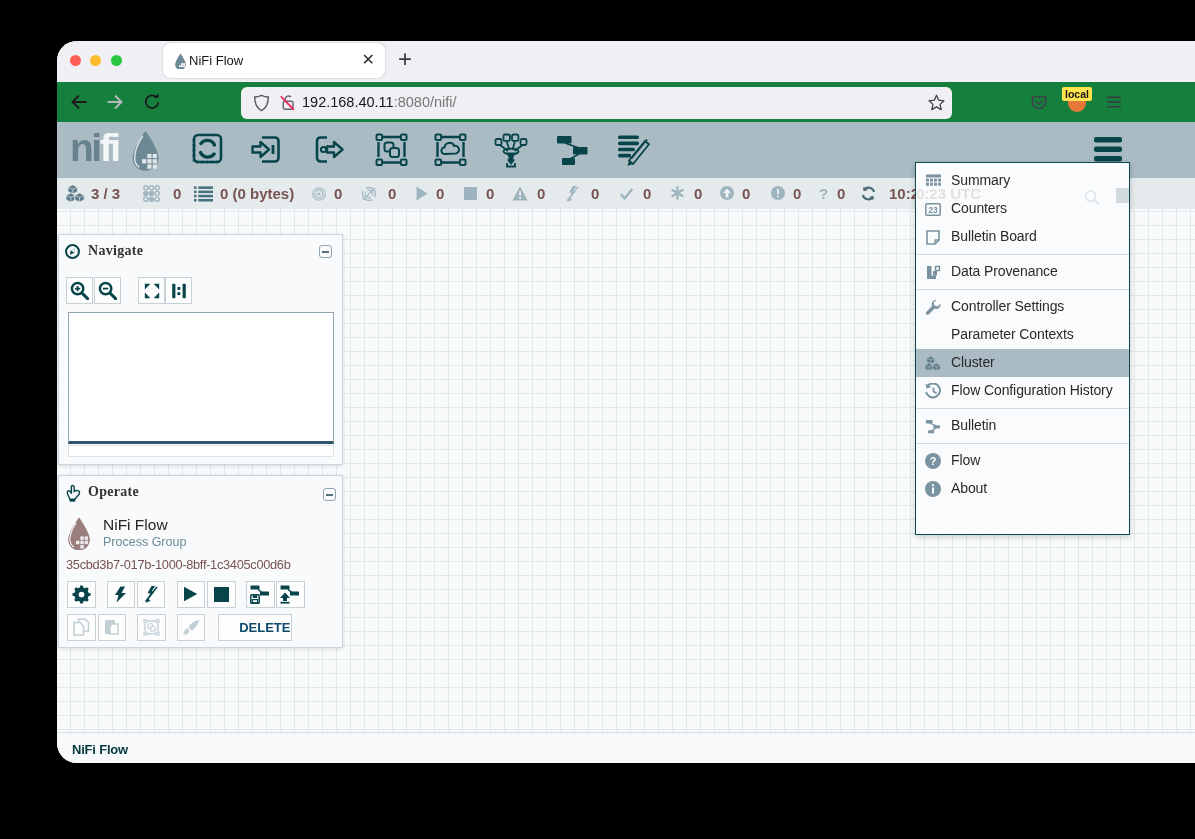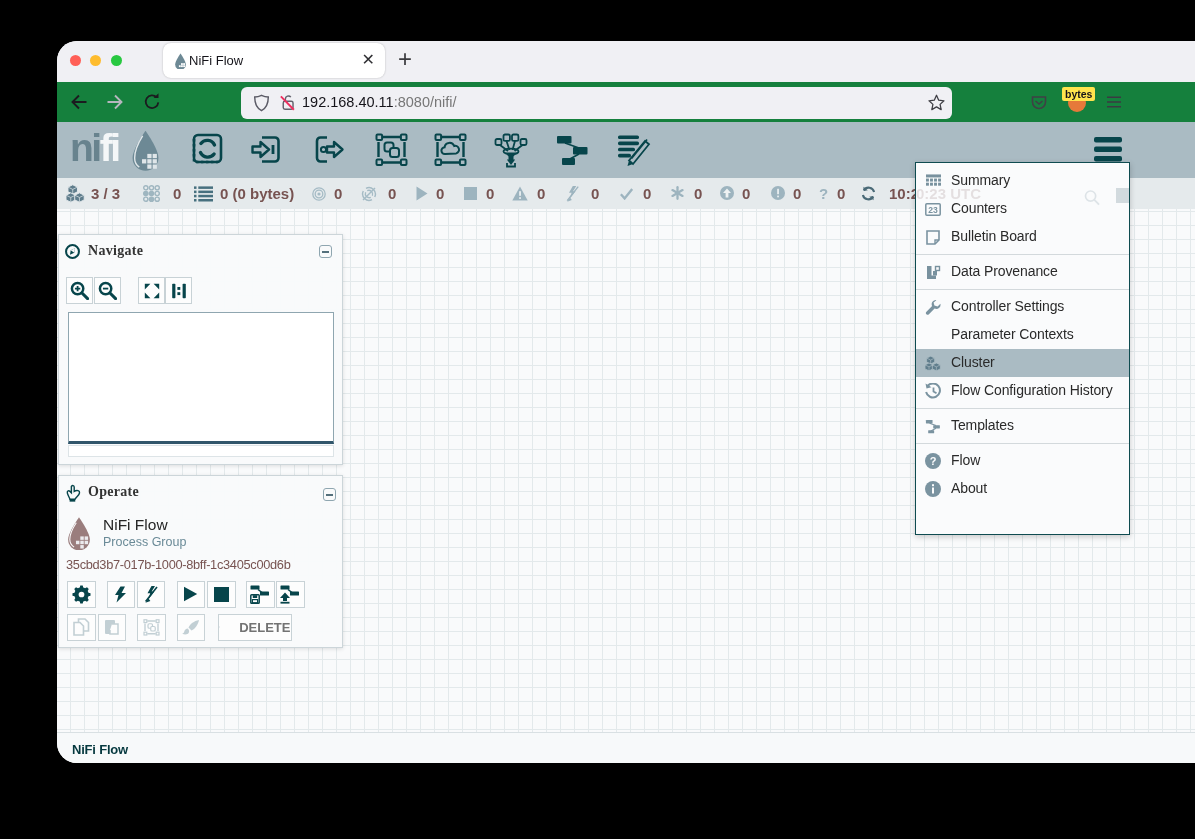--- a/index.html
+++ b/index.html
@@ -95,21 +95,21 @@
       <span id="urltext">192.168.40.11<span>:8080/nifi/</span></span>
       <svg style="position:absolute;right:7px;top:7.5px;" width="17" height="17" viewBox="0 0 20 20">
           <path d="M10 1.5 L12.6 7.3 L18.8 8 L14.2 12.2 L15.5 18.4 L10 15.2 L4.5 18.4 L5.8 12.2 L1.2 8 L7.4 7.3 Z" fill="none" stroke="#3f3f45" stroke-width="1.5" stroke-linejoin="round"></path>
         </svg>
     </div>
     <svg class="navic" style="left:972px;" width="20" height="40" viewBox="0 0 20 20">
         <path d="M3.5 5 h13 v5 a6.5 6.5 0 0 1 -13 0 Z" fill="none" stroke="#3f3f45" stroke-width="1.6"></path>
         <path d="M6.5 9 l3.5 3 l3.5 -3" fill="none" stroke="#3f3f45" stroke-width="1.6"></path>
       </svg>
     <div style="position:absolute;left:1011px;top:12px;width:18px;height:18px;border-radius:50%;background:#e6793a;"></div>
-    <div style="position:absolute;left:1005px;top:5px;background:#ffe44d;border-radius:2px;font-size:10.5px;font-weight:bold;color:#15141a;padding:0 3px;height:14px;line-height:14px;">bytes</div>
+    <div style="position:absolute;left:1005px;top:5px;background:#ffe44d;border-radius:2px;font-size:10.5px;font-weight:bold;color:#15141a;padding:0 3px;height:14px;line-height:14px;">local</div>
     <svg class="navic" style="left:1049px;" width="16" height="40" viewBox="0 0 16 16">
         <g stroke="#3a3a42" stroke-width="1.6">
           <path d="M1 3.2 h14"></path>
           <path d="M1 8 h14"></path>
           <path d="M1 12.8 h14"></path>
         </g>
       </svg>
   </div>
 
   <div id="nifihead">
@@ -510,21 +510,21 @@
       <svg width="18" height="16" viewBox="0 0 18 16">
           <path d="M17 1 C12 2 8 5 6.5 8.5 l3 3 C13 10 16 6 17 1 Z" fill="#c2cfd4"></path>
           <path d="M6 9.5 c-2 0 -3.5 1.5 -3.8 3.2 c-.2 1.2 -1 1.6 -2 1.8 c1.4 1.2 3.6 1.4 5.2 .6 c1.4 -.7 2 -2.2 1.6 -3.6 Z" fill="#c2cfd4"></path>
         </svg>
     </div>
     <div class="pbtn dis" style="left:159px;top:138px;width:73.5px;height:26.5px;">
       <svg width="14" height="16" viewBox="0 0 14 16">
           <path d="M1 4 h12 M5 4 V2 h4 v2 M2.5 4 l1 11 h7 l1 -11" fill="none" stroke="#c2cfd4" stroke-width="1.7"></path>
           <path d="M5 6.5 v6 M7 6.5 v6 M9 6.5 v6" stroke="#c2cfd4" stroke-width="1.3"></path>
         </svg>
-      <span style="font-size:13px;font-weight:bold;color:#737373;margin-left:19px;text-align:center;">DELETE</span>
+      <span style="font-size:13px;font-weight:bold;color:#0c4a6e;margin-left:19px;text-align:center;">DELETE</span>
     </div>
   </div>
 
   <div id="menu">
     <div style="position:absolute;left:0px;top:22px;font-size:15px;font-weight:bold;color:rgba(119,83,81,.16);">0:23 UTC</div>
     <svg style="position:absolute;left:168px;top:26px;opacity:.22;" width="16" height="17" viewBox="0 0 17 17">
         <circle cx="7" cy="7" r="5.4" fill="none" stroke="#7a93a0" stroke-width="1.8"></circle>
         <path d="M11 11 L16 16" stroke="#7a93a0" stroke-width="2"></path>
       </svg>
     <div style="position:absolute;left:200px;top:25px;width:13px;height:15px;background:rgba(91,120,133,.25);"></div>
@@ -623,21 +623,21 @@
         <span class="ic">
       <svg width="16" height="15" viewBox="0 0 35 32">
             <g fill="#7a93a0">
               <rect x="2" y="2" width="14.5" height="7.5" rx="1"></rect>
               <rect x="18" y="13" width="14.5" height="7.5" rx="1"></rect>
               <rect x="7" y="24" width="13" height="7" rx="1"></rect>
             </g>
             <path d="M10 9 L24 14 M24 20 L13 26" stroke="#7a93a0" stroke-width="2.4"></path>
           </svg>
     </span>
-        <span class="tx">Templates</span>
+        <span class="tx">Bulletin</span>
       </div>
     <div class="msep"></div>
     <div class="mi">
         <span class="ic">
       <svg width="16" height="16" viewBox="0 0 16 16">
             <circle cx="8" cy="8" r="8" fill="#7a93a0"></circle>
             <text x="8" y="12" font-size="11" font-weight="bold" fill="#fbfcfd" text-anchor="middle" font-family="Liberation Sans, sans-serif">?</text>
           </svg>
     </span>
         <span class="tx">Flow</span>

